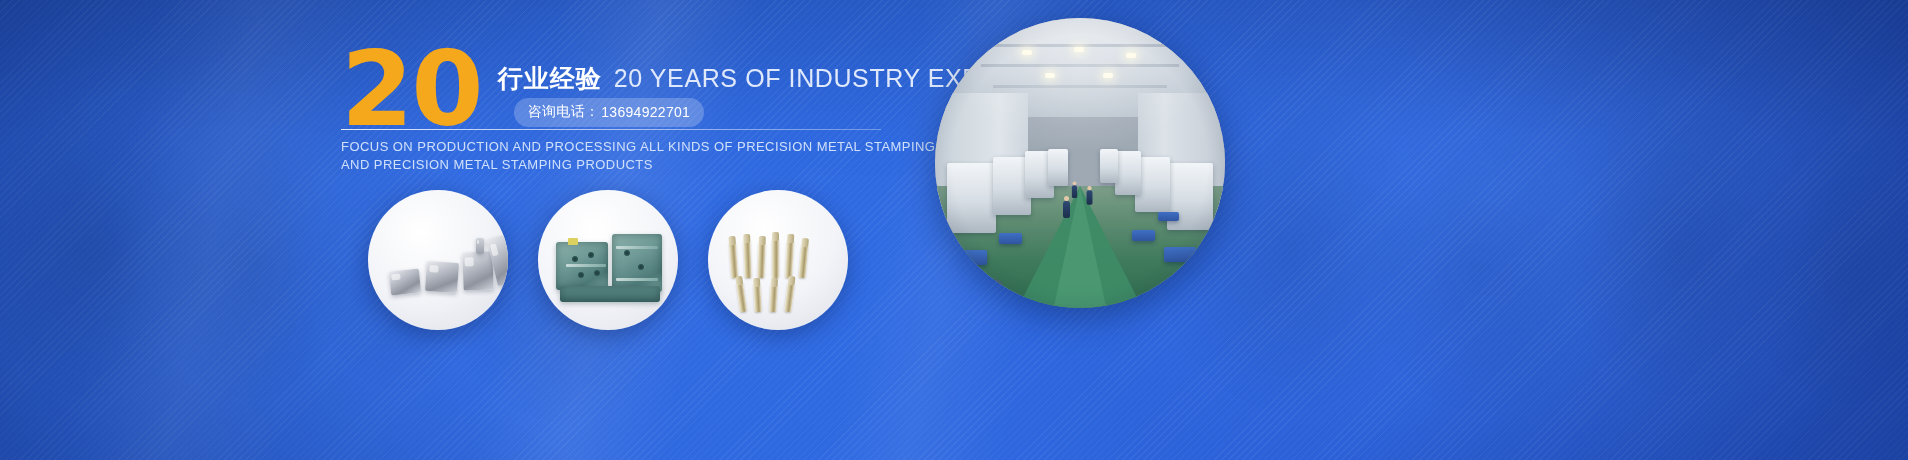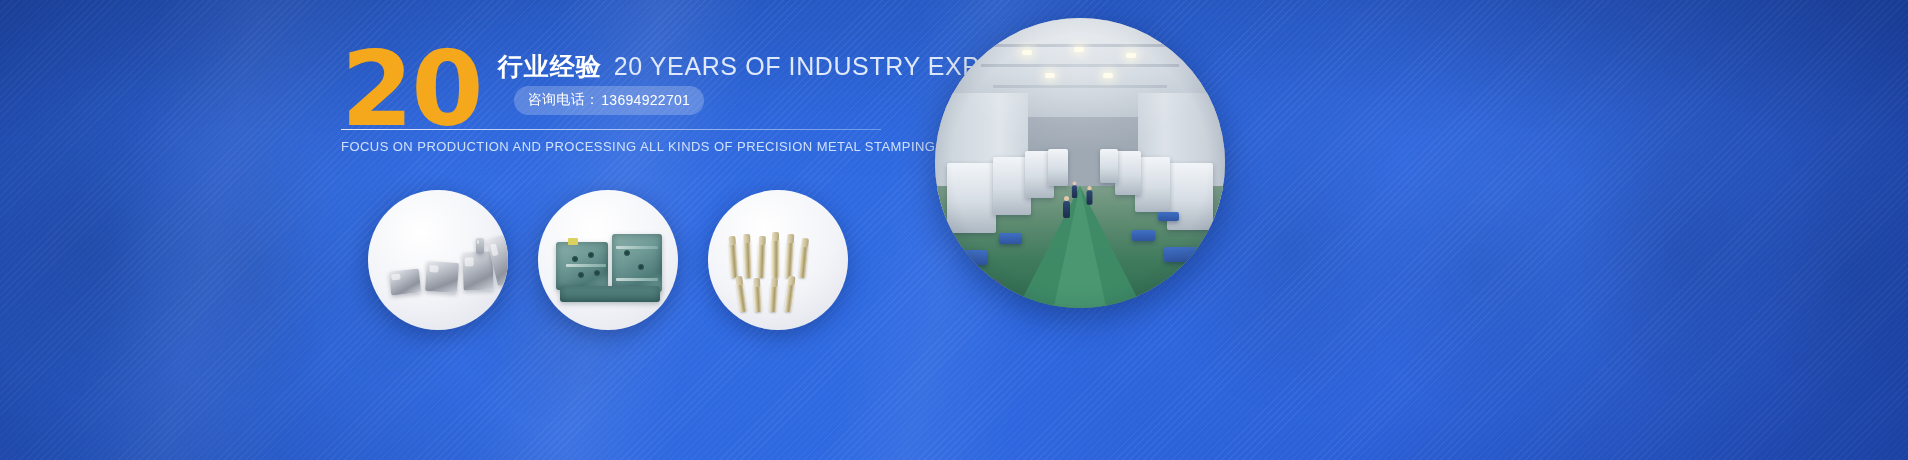--- a/index.html
+++ b/index.html
@@ -69,21 +69,21 @@
     position:absolute; left:341px; top:44px;
     display:flex; align-items:flex-start;
   }
   .big-20 {
     font-family:"DejaVu Sans","Liberation Sans",sans-serif;
     font-size:104px; font-weight:700; line-height:.84;
     color:#F5A81C;
     letter-spacing:-2px;
     margin-top:2px;
   }
-  .headline-text { margin-left:16px; padding-top:6px; }
+  .headline-text { margin-left:16px; padding-top:6px;margin-top:12px; }
 
   .line-1 { display:flex; align-items:baseline; white-space:nowrap; }
   .cn-small {
     font-family:"DejaVu Sans","Liberation Sans",sans-serif;
     font-size:25px; font-weight:700; color:#ffffff;
     letter-spacing:1px;
   }
   .en-small {
     font-family:"Liberation Sans","DejaVu Sans",sans-serif;
     font-size:25px; font-weight:300; color:#dfe9fb;
@@ -260,20 +260,21 @@
             <span class="pb-num">13694922701</span>
           </span>
         </div>
       </div>
     </div>
 
     <div class="rule"></div>
 
     <div class="desc">
       <div>FOCUS ON PRODUCTION AND PROCESSING ALL KINDS OF PRECISION METAL STAMPING MOLDS</div>
+      <div>AND PRECISION METAL STAMPING PRODUCTS</div>
     </div>
 
     <div class="prod prod-1">
       <div class="conn c1a"></div>
       <div class="conn c1b"></div>
       <div class="conn c1c"></div>
       <div class="conn c1d"></div>
       <div class="conn c1e"></div>
     </div>
 

